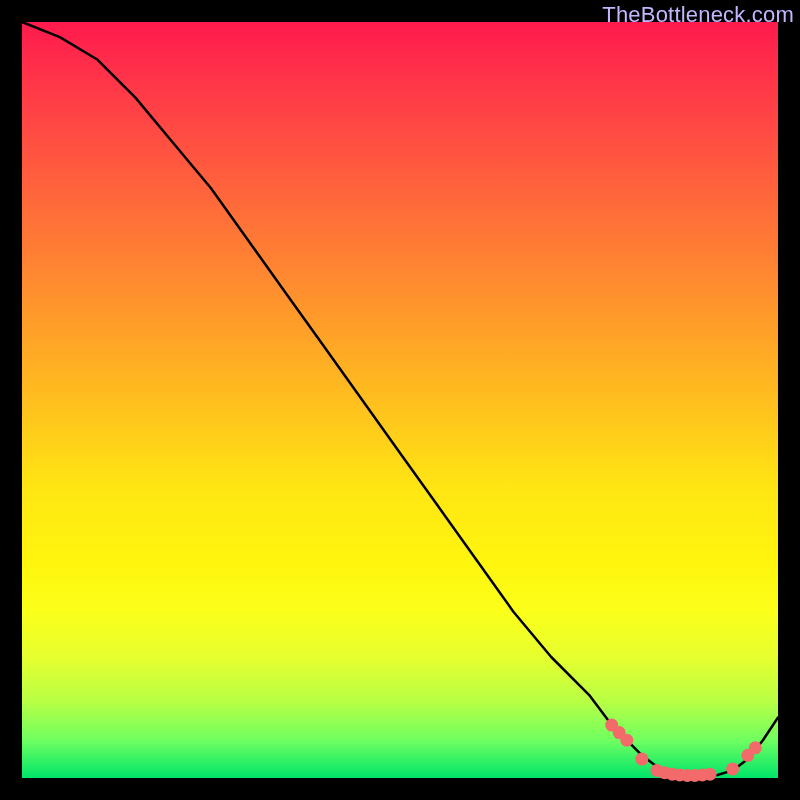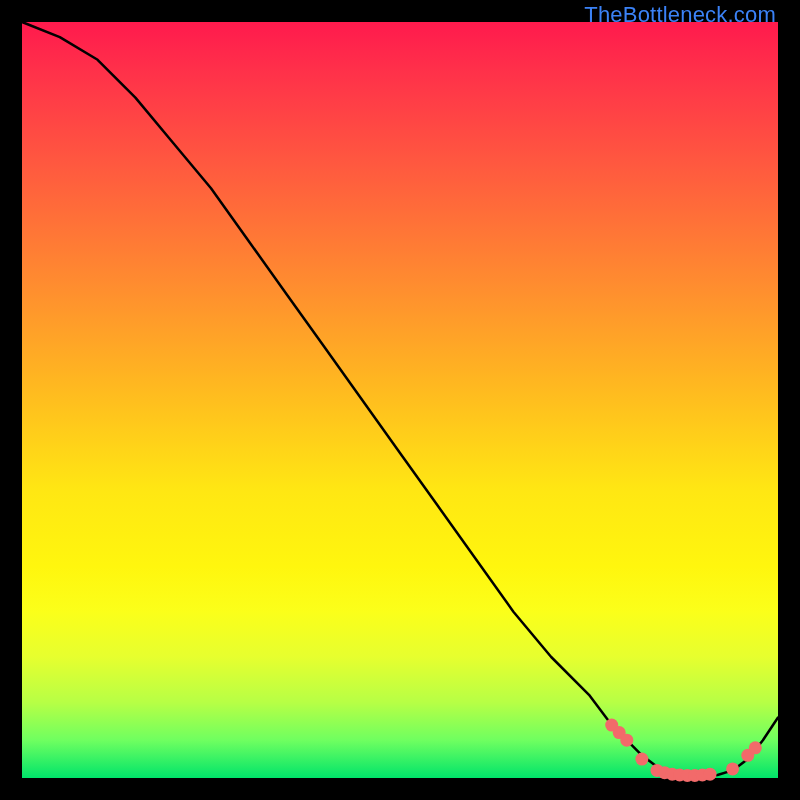--- a/index.html
+++ b/index.html
@@ -36,22 +36,22 @@
       #fbff1a 78%,
       #e6ff2f 84%,
       #b7ff45 90%,
       #6fff60 95%,
       #00e46a 100%
     );
   }
   .watermark {
     position: absolute;
     top: 2px;
-    right: 24px;
-    color: #3b82f6;
+    right: 6px;
+    color: #c4b5fd;
     font-size: 22px;
     letter-spacing: 0.2px;
     user-select: none;
   }
   svg.curve {
     position: absolute;
     left: 0;
     top: 0;
     width: 756px;
     height: 756px;

